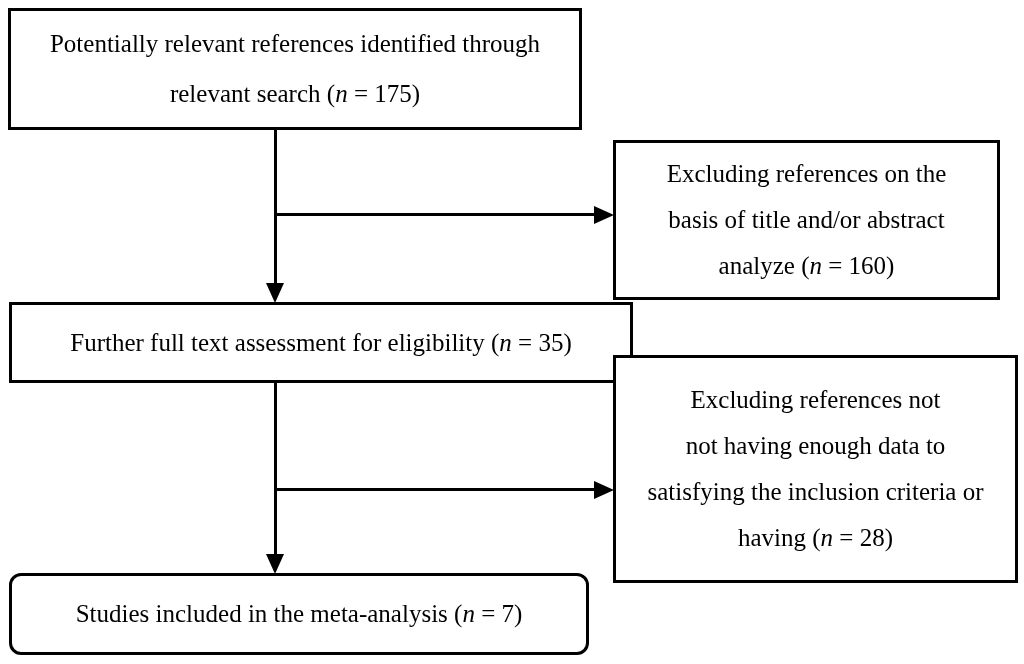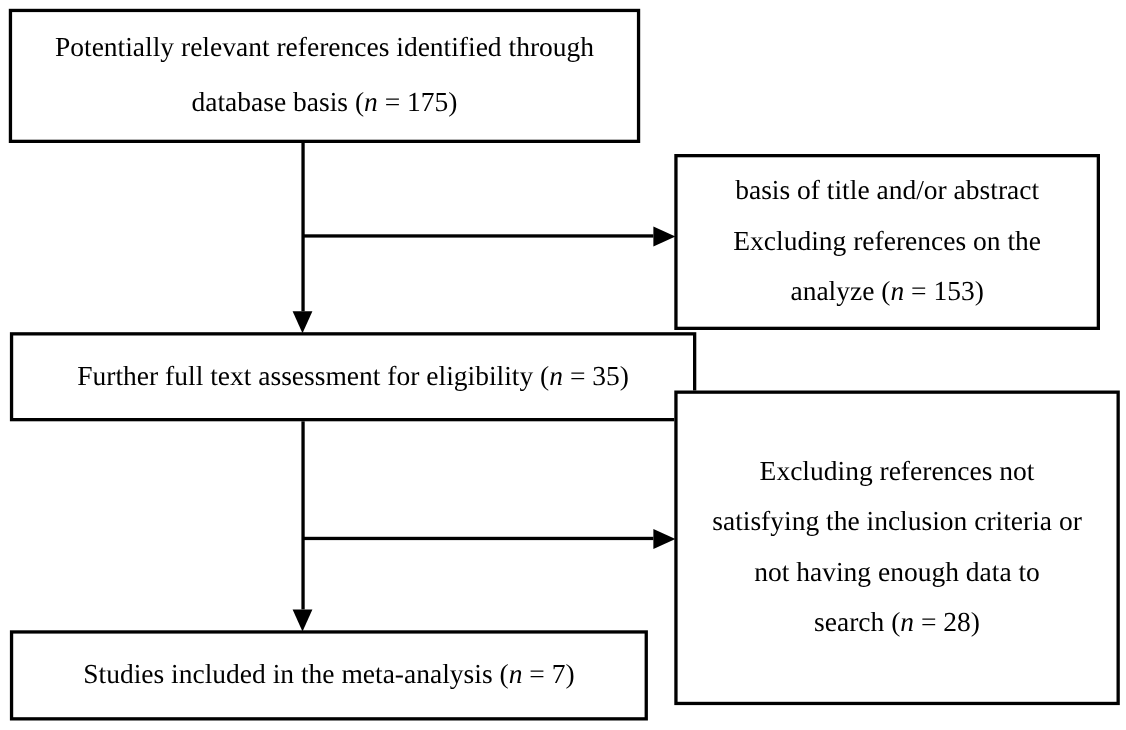--- a/index.html
+++ b/index.html
@@ -26,22 +26,22 @@
     font-size: 25px;
     line-height: 46px;
     white-space: nowrap;
   }
   .box-identified .fline { line-height: 50px; }
   .it { font-style: italic; }
 
   .box-identified { left: 8px;   top: 8px;   width: 574px; height: 122px; }
   .box-excluded1  { left: 613px; top: 140px; width: 387px; height: 160px; }
   .box-fulltext   { left: 9px;   top: 302px; width: 624px; height: 81px;  }
-  .box-excluded2  { left: 613px; top: 355px; width: 405px; height: 286px; }
-  .box-included   { left: 9px;   top: 573px; width: 580px; height: 82px;  }
+  .box-excluded2  { left: 613px; top: 355px; width: 405px; height: 228px; }
+  .box-included   { left: 9px;   top: 573px; width: 580px; height: 82px; border-radius: 12px;  }
 
   .vline, .hline { position: absolute; background: #000000; }
   .v1 { left: 274px; top: 130px; width: 3px; height: 153px; }
   .h1 { left: 276px; top: 213px; width: 318px; height: 3px; }
   .v2 { left: 274px; top: 383px; width: 3px; height: 171px; }
   .h2 { left: 276px; top: 488px; width: 318px; height: 3px; }
 
   .ah { position: absolute; width: 0; height: 0; }
   .ah-down {
     border-left: 9px solid transparent;
@@ -61,54 +61,54 @@
 </head>
 <body>
 
 <div class="canvas">
 
   <div class="fbox box-identified">
     <div class="fline">
       <span>Potentially relevant references identified through</span>
     </div>
     <div class="fline">
-      <span>database basis (</span><span class="it">n</span><span> = 175)</span>
+      <span>relevant search (</span><span class="it">n</span><span> = 175)</span>
     </div>
   </div>
 
   <div class="fbox box-excluded1">
     <div class="fline">
+      <span>Excluding references on the</span>
+    </div>
+    <div class="fline">
       <span>basis of title and/or abstract</span>
     </div>
     <div class="fline">
-      <span>Excluding references on the</span>
-    </div>
-    <div class="fline">
-      <span>analyze (</span><span class="it">n</span><span> = 153)</span>
+      <span>analyze (</span><span class="it">n</span><span> = 160)</span>
     </div>
   </div>
 
   <div class="fbox box-fulltext">
     <div class="fline">
       <span>Further full text assessment for eligibility (</span><span class="it">n</span><span> = 35)</span>
     </div>
   </div>
 
   <div class="fbox box-excluded2">
     <div class="fline">
       <span>Excluding references not</span>
     </div>
     <div class="fline">
+      <span>not having enough data to</span>
+    </div>
+    <div class="fline">
       <span>satisfying the inclusion criteria or</span>
     </div>
     <div class="fline">
-      <span>not having enough data to</span>
-    </div>
-    <div class="fline">
-      <span>search (</span><span class="it">n</span><span> = 28)</span>
+      <span>having (</span><span class="it">n</span><span> = 28)</span>
     </div>
   </div>
 
   <div class="fbox box-included">
     <div class="fline">
       <span>Studies included in the meta-analysis (</span><span class="it">n</span><span> = 7)</span>
     </div>
   </div>
 
   <div class="vline v1"></div>

